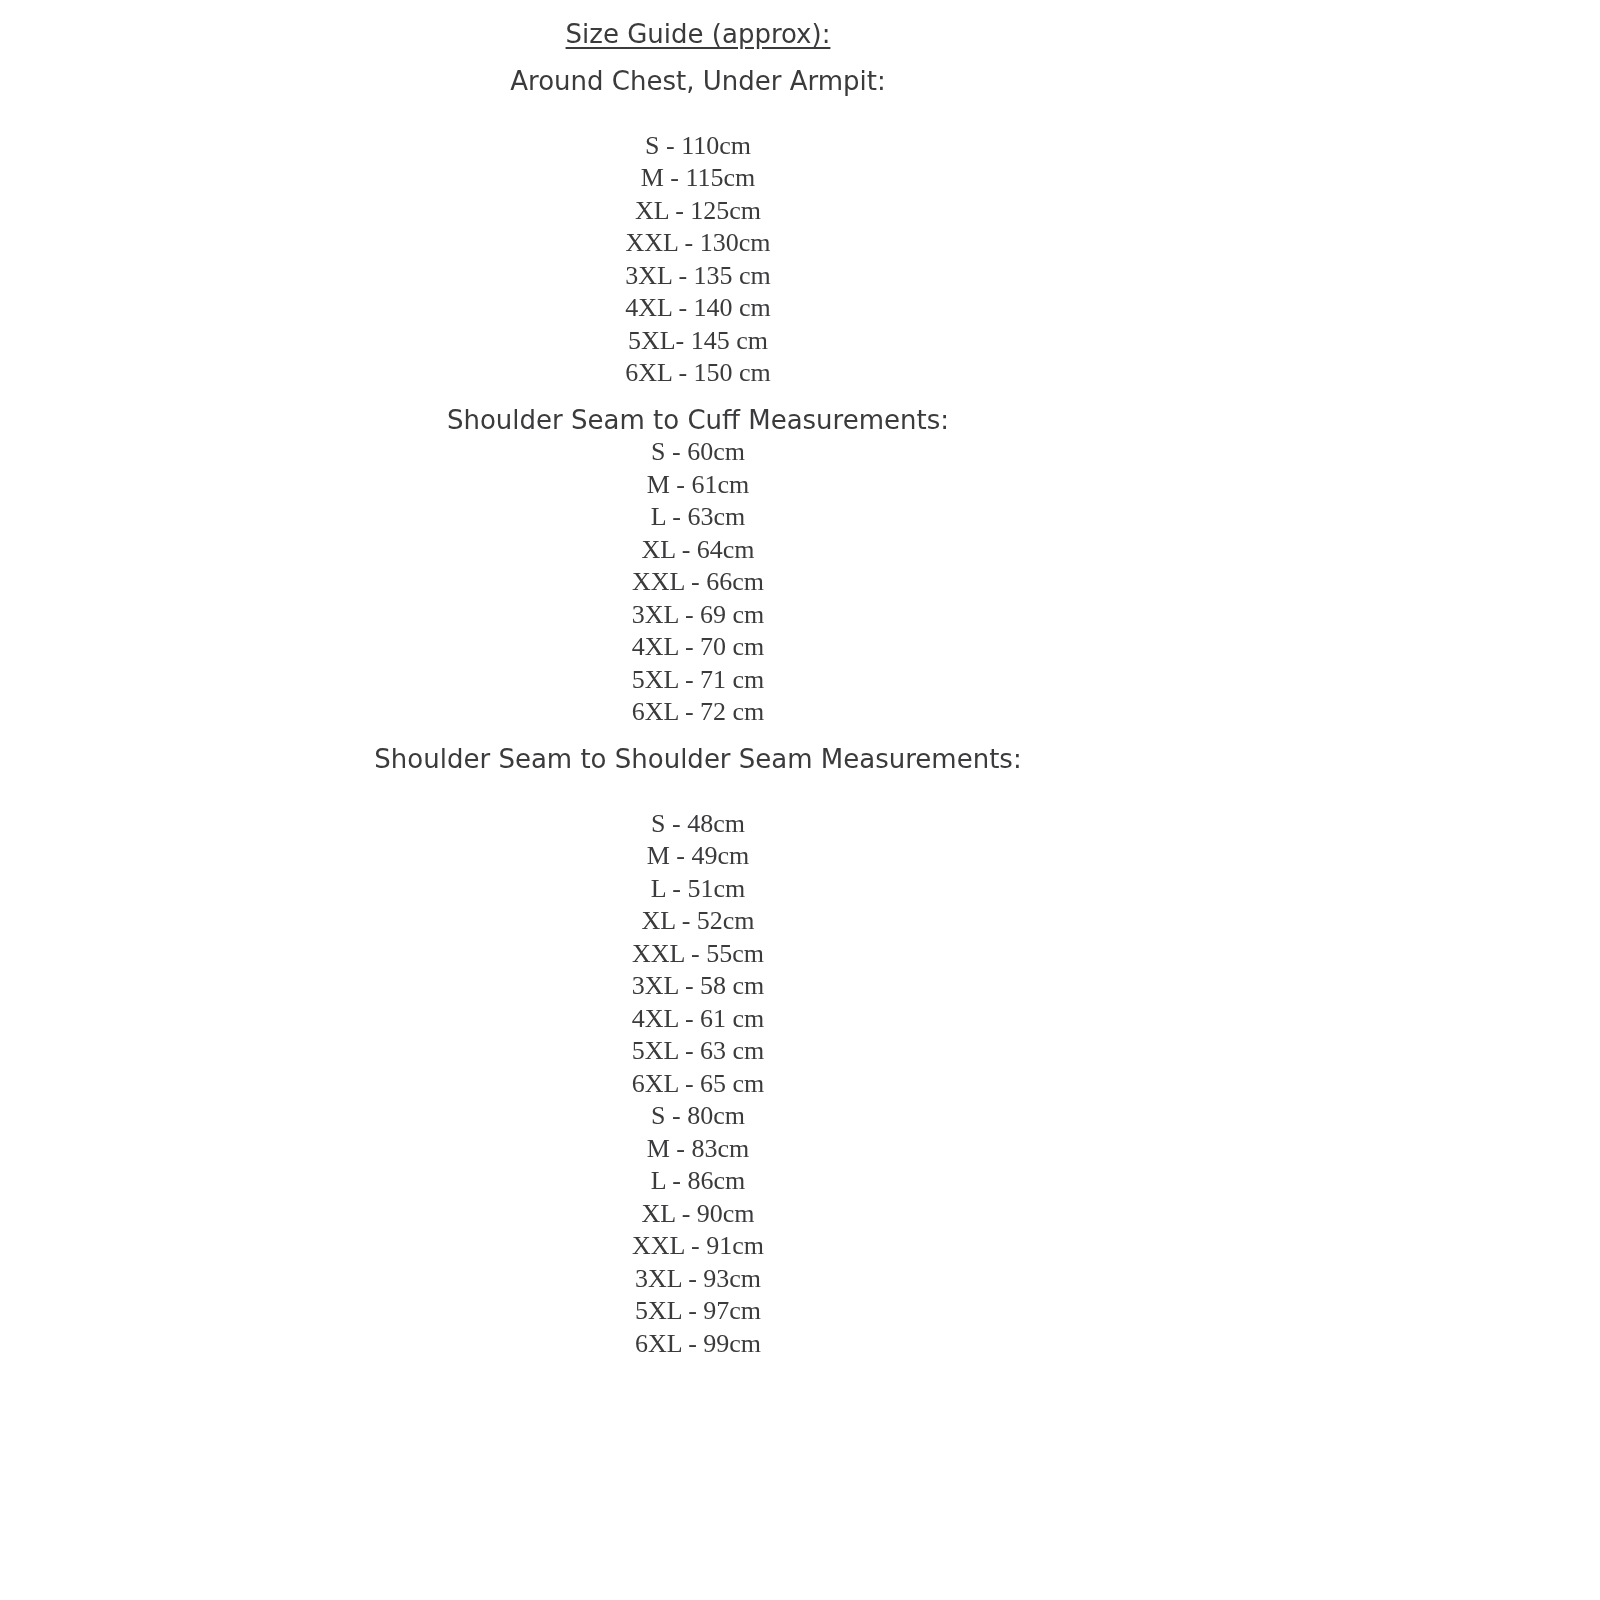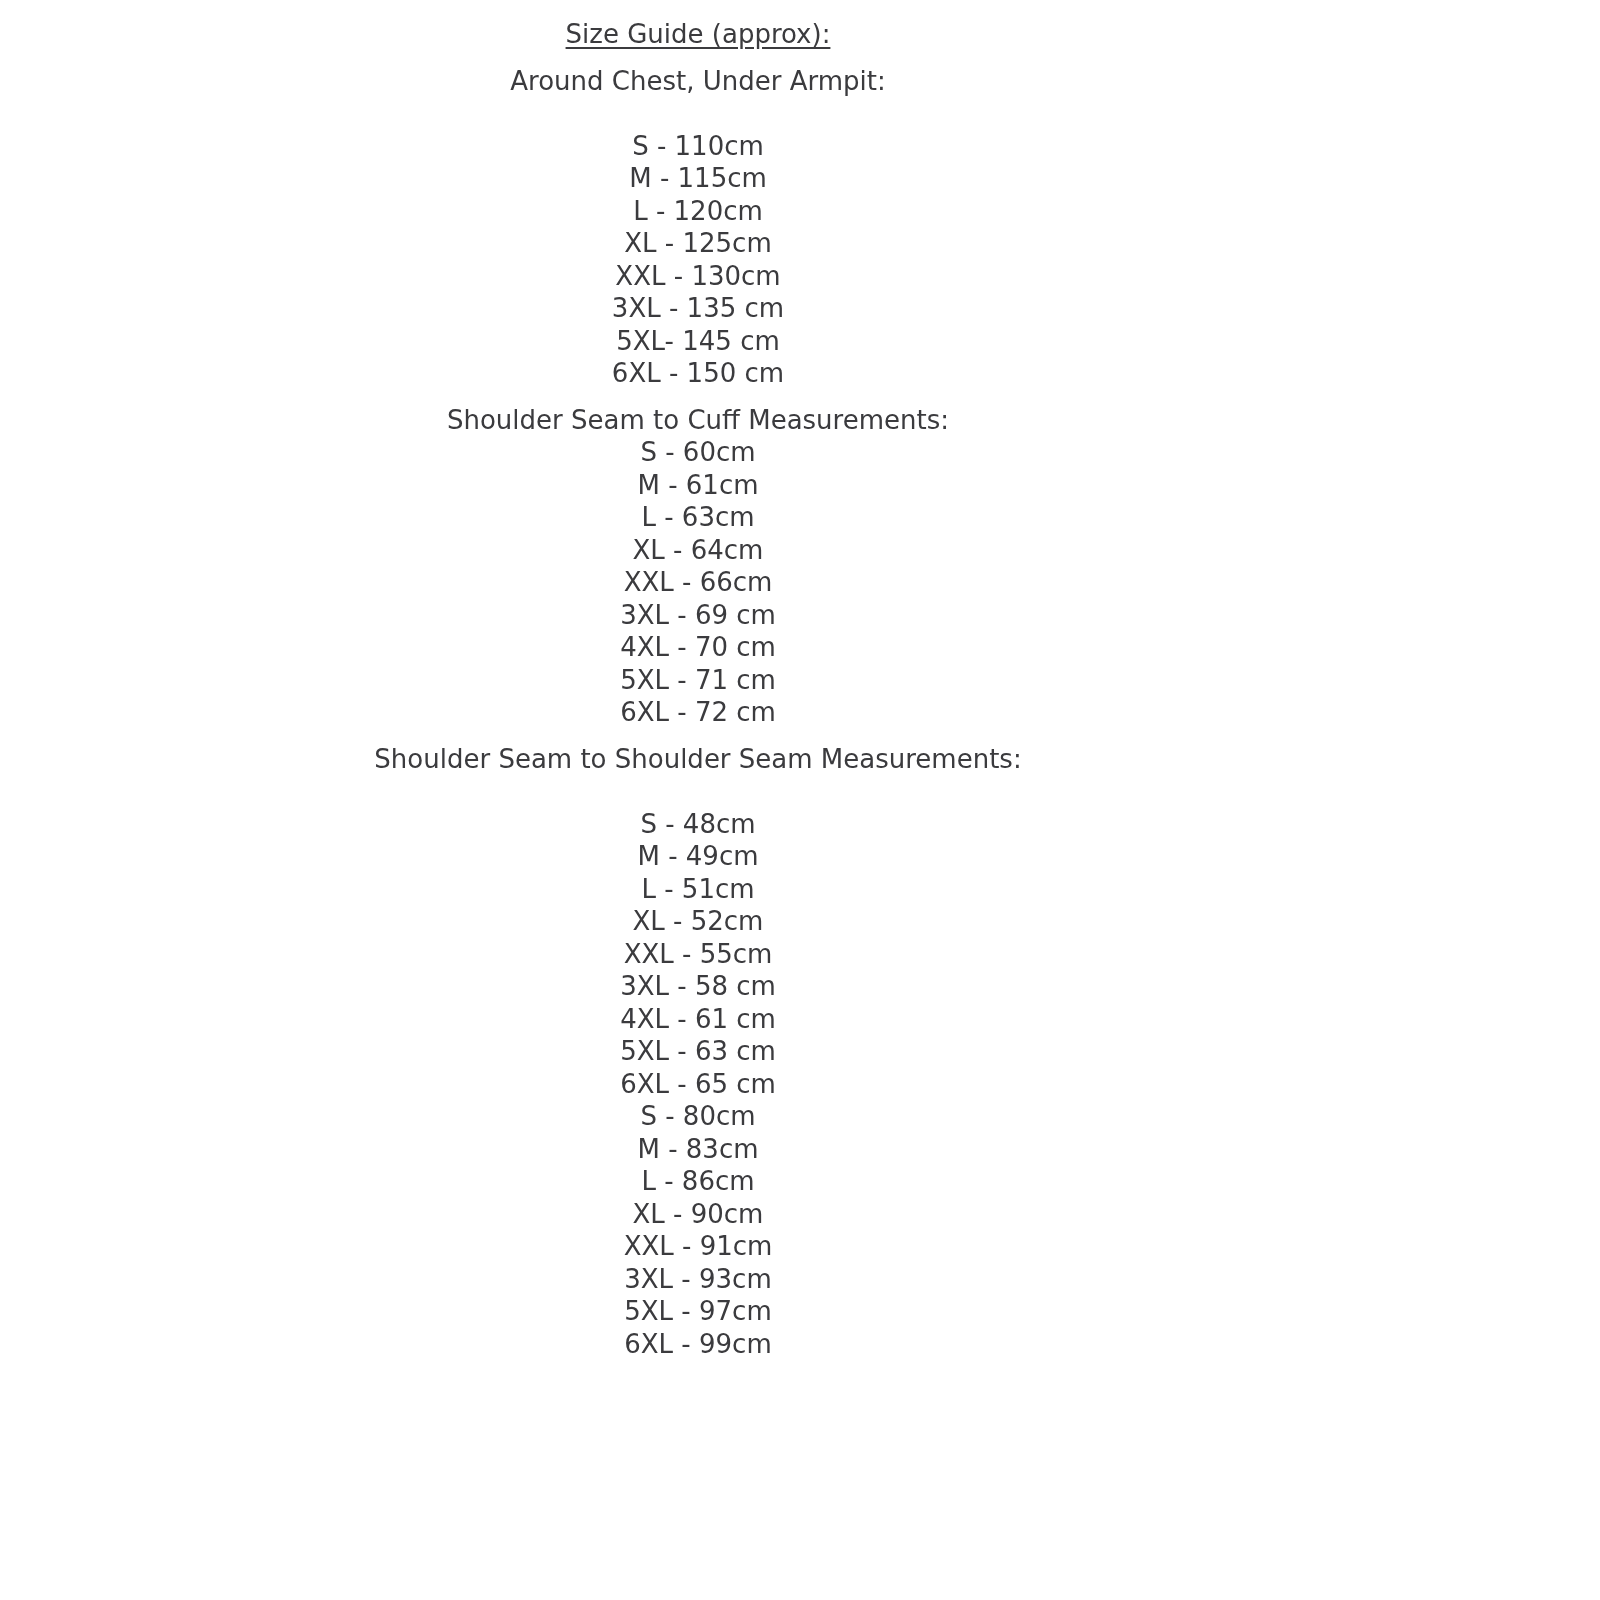--- a/index.html
+++ b/index.html
@@ -28,44 +28,45 @@
     font-weight: normal;
     margin: 0;
     text-decoration: underline;
     text-underline-offset: 4px;
   }
   .section-heading {
     margin-top: 14px;   
   }
   .rows {
     margin-top: 0;
+    font-family: Liberation Serif, serif;
   }
   .rows.gap-above {
     margin-top: 32.5px;   
   }
   .row {
     white-space: pre;
   }
 </style>
 </head>
 <body style="color: rgb(59, 59, 62); background: rgb(255, 255, 255);">
 
 <main class="page">
   <h1 class="doc-title">Size Guide (approx):</h1>
 
   <div>
   <section class="section">
     <div class="section-heading">Around Chest, Under Armpit:</div>
     <div class="rows gap-above">
           <div class="row">S - 110cm</div>
           <div class="row">M - 115cm</div>
-          <div class="row">L - 120cm</div>
           <div class="row">XL - 125cm</div>
           <div class="row">XXL - 130cm</div>
           <div class="row">3XL - 135 cm</div>
+          <div class="row">4XL - 140 cm</div>
           <div class="row">5XL- 145 cm</div>
           <div class="row">6XL - 150 cm</div>
         </div>
   </section>
 
   <section class="section">
     <div class="section-heading">Shoulder Seam to Cuff Measurements:</div>
     <div class="rows">
           <div class="row">S - 60cm</div>
           <div class="row">M - 61cm</div>

